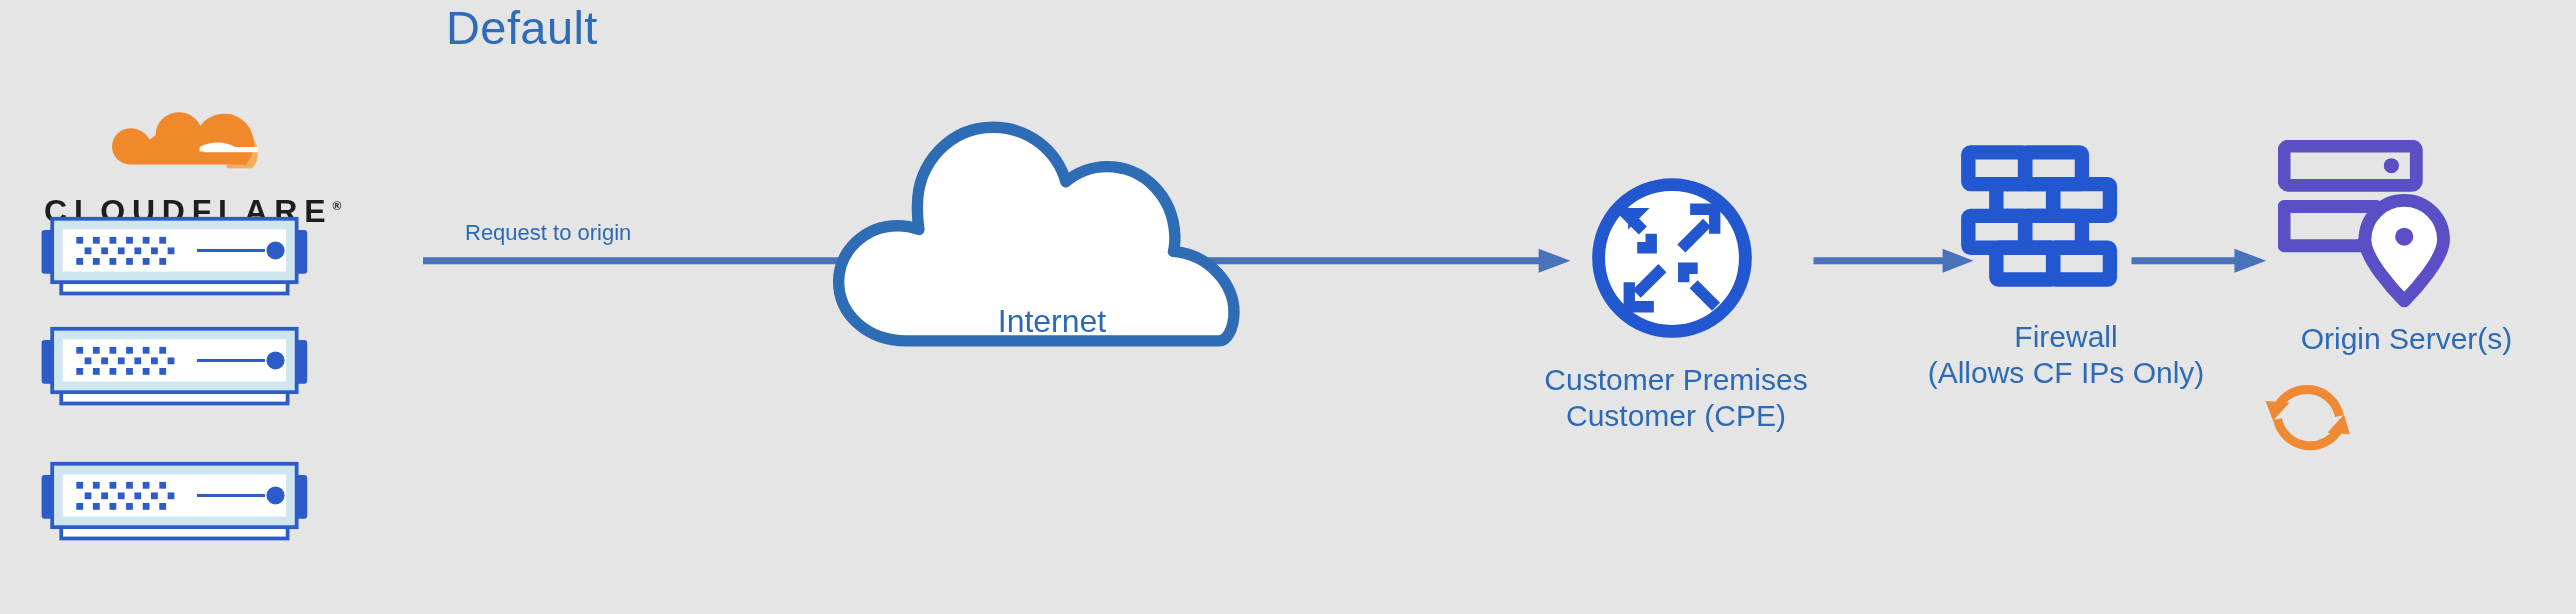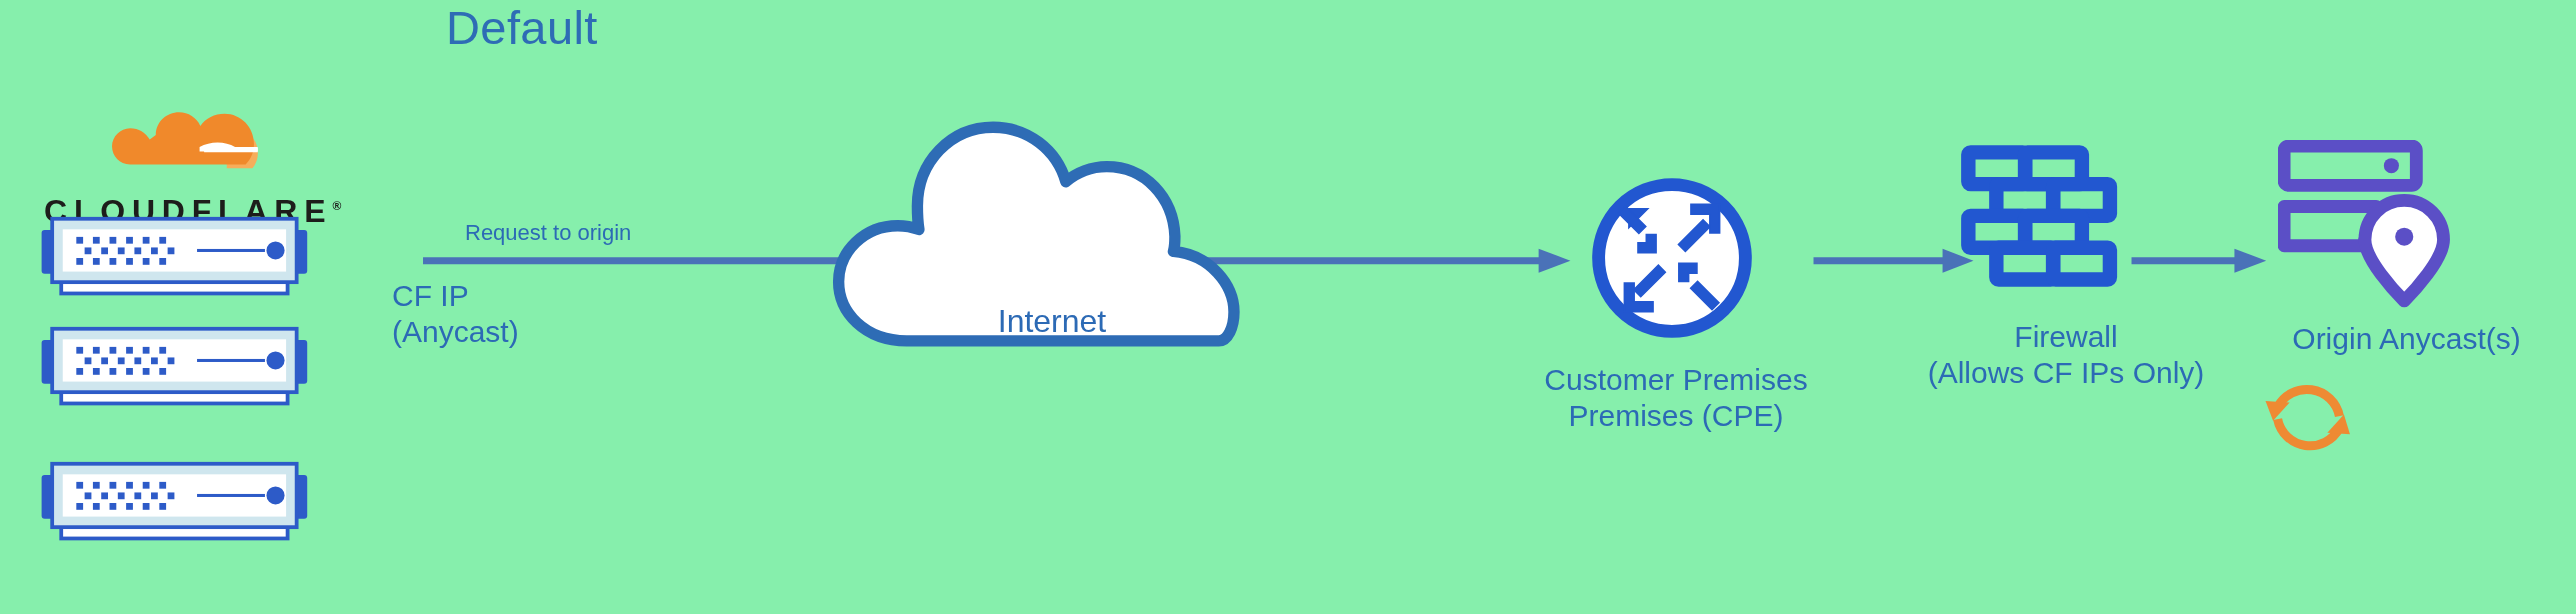--- a/index.html
+++ b/index.html
@@ -8,21 +8,21 @@
     background: #ffffff;
   }
   body {
     font-family: "Liberation Sans", sans-serif;
     -webkit-font-smoothing: antialiased;
   }
   #stage {
     position: relative;
     width: 2576px;
     height: 614px;
-    background: #86efac;
+    background: #e5e5e5;
     overflow: hidden;
   }
   .abs { position: absolute; }
 
   
   #diagram-title {
     left: 446px;
     top: 1.5px;
     font-size: 47px;
     line-height: 1.1;
@@ -212,24 +212,20 @@
         <rect x="114" y="57" width="9" height="9"></rect>
           <rect x="136" y="57" width="9" height="9"></rect>
         <rect x="158" y="57" width="9" height="9"></rect>
           <rect x="180" y="57" width="9" height="9"></rect>
       </g>
       <rect x="230" y="45" width="90" height="4" fill="#2D5BC8"></rect>
       <circle cx="334" cy="47" r="12" fill="#2D5BC8"></circle>
     </svg>
   </div>
 
-  <div class="abs caption-left" id="cf-ip-label">
-    <div>CF IP</div>
-    <div>(Anycast)</div>
-  </div>
 
   <div class="abs" id="request-label">Request to origin</div>
 
   <div class="abs" style="left:420px; top:244px; width:1158px; height:35px; z-index:1;">
     <svg width="1158" height="35" viewBox="0 0 1530 46" xmlns="http://www.w3.org/2000/svg">
       <line x1="4" y1="22" x2="1480" y2="22" stroke="#4A72B8" stroke-width="9"></line>
       <polygon points="1478,6 1520,22 1478,38" fill="#4A72B8"></polygon>
     </svg>
   </div>
 
@@ -266,21 +262,21 @@
         <rect x="79" y="122" width="13" height="46" transform="rotate(45 85 145)"></rect>
         <path d="M52 148 L 65 148 L 65 173 L 90 173 L 90 186 L 52 186 Z"></path>
 
         <rect x="152" y="145" width="13" height="40" transform="rotate(-45 158 165)"></rect>
         <path d="M124 146 L 124 122 L 148 122 L 148 135 L 137 135 L 137 146 Z"></path>
       </g>
     </svg>
   </div>
   <div class="abs caption" id="cpe-caption">
     <div>Customer Premises</div>
-    <div>Premises (CPE)</div>
+    <div>Customer (CPE)</div>
   </div>
 
   <div class="abs" style="left:1812px; top:244px; width:166px; height:35px;">
     <svg width="166" height="35" viewBox="0 0 220 46" xmlns="http://www.w3.org/2000/svg">
       <line x1="2" y1="22" x2="175" y2="22" stroke="#4A72B8" stroke-width="9"></line>
       <polygon points="173,6 214,22 173,38" fill="#4A72B8"></polygon>
     </svg>
   </div>
 
   <div class="abs" style="left:1960px; top:144px; width:159px; height:159px;">
@@ -322,21 +318,21 @@
       <path d="M8 88 L 130 88 L 112 140 L 8 140 Z" fill="none" stroke="#5B4FC6" stroke-width="17" stroke-linejoin="round"></path>
 
       <path d="M167 80
                C 196 80 219 103 219 132
                C 219 158 180 200 167 213
                C 154 200 115 158 115 132
                C 115 103 138 80 167 80 Z" fill="#ffffff" stroke="#5B4FC6" stroke-width="17" stroke-linejoin="round"></path>
       <circle cx="167" cy="128" r="12" fill="#5B4FC6"></circle>
     </svg>
   </div>
-  <div class="abs caption" id="origin-caption">Origin Anycast(s)</div>
+  <div class="abs caption" id="origin-caption">Origin Server(s)</div>
 
   <div class="abs" style="left:2261px; top:372px; width:98px; height:95px;">
     <svg width="98" height="95" viewBox="0 0 130 125" xmlns="http://www.w3.org/2000/svg">
 
       <path d="M104 58 A 44 44 0 0 0 22 46" fill="none" stroke="#EE8A33" stroke-width="12" stroke-linecap="butt"></path>
       <polygon points="6,38 38,40 16,64" fill="#EE8A33"></polygon>
 
       <path d="M22 62 A 44 44 0 0 0 104 74" fill="none" stroke="#EE8A33" stroke-width="12" stroke-linecap="butt"></path>
       <polygon points="118,82 88,80 110,56" fill="#EE8A33"></polygon>
     </svg>

